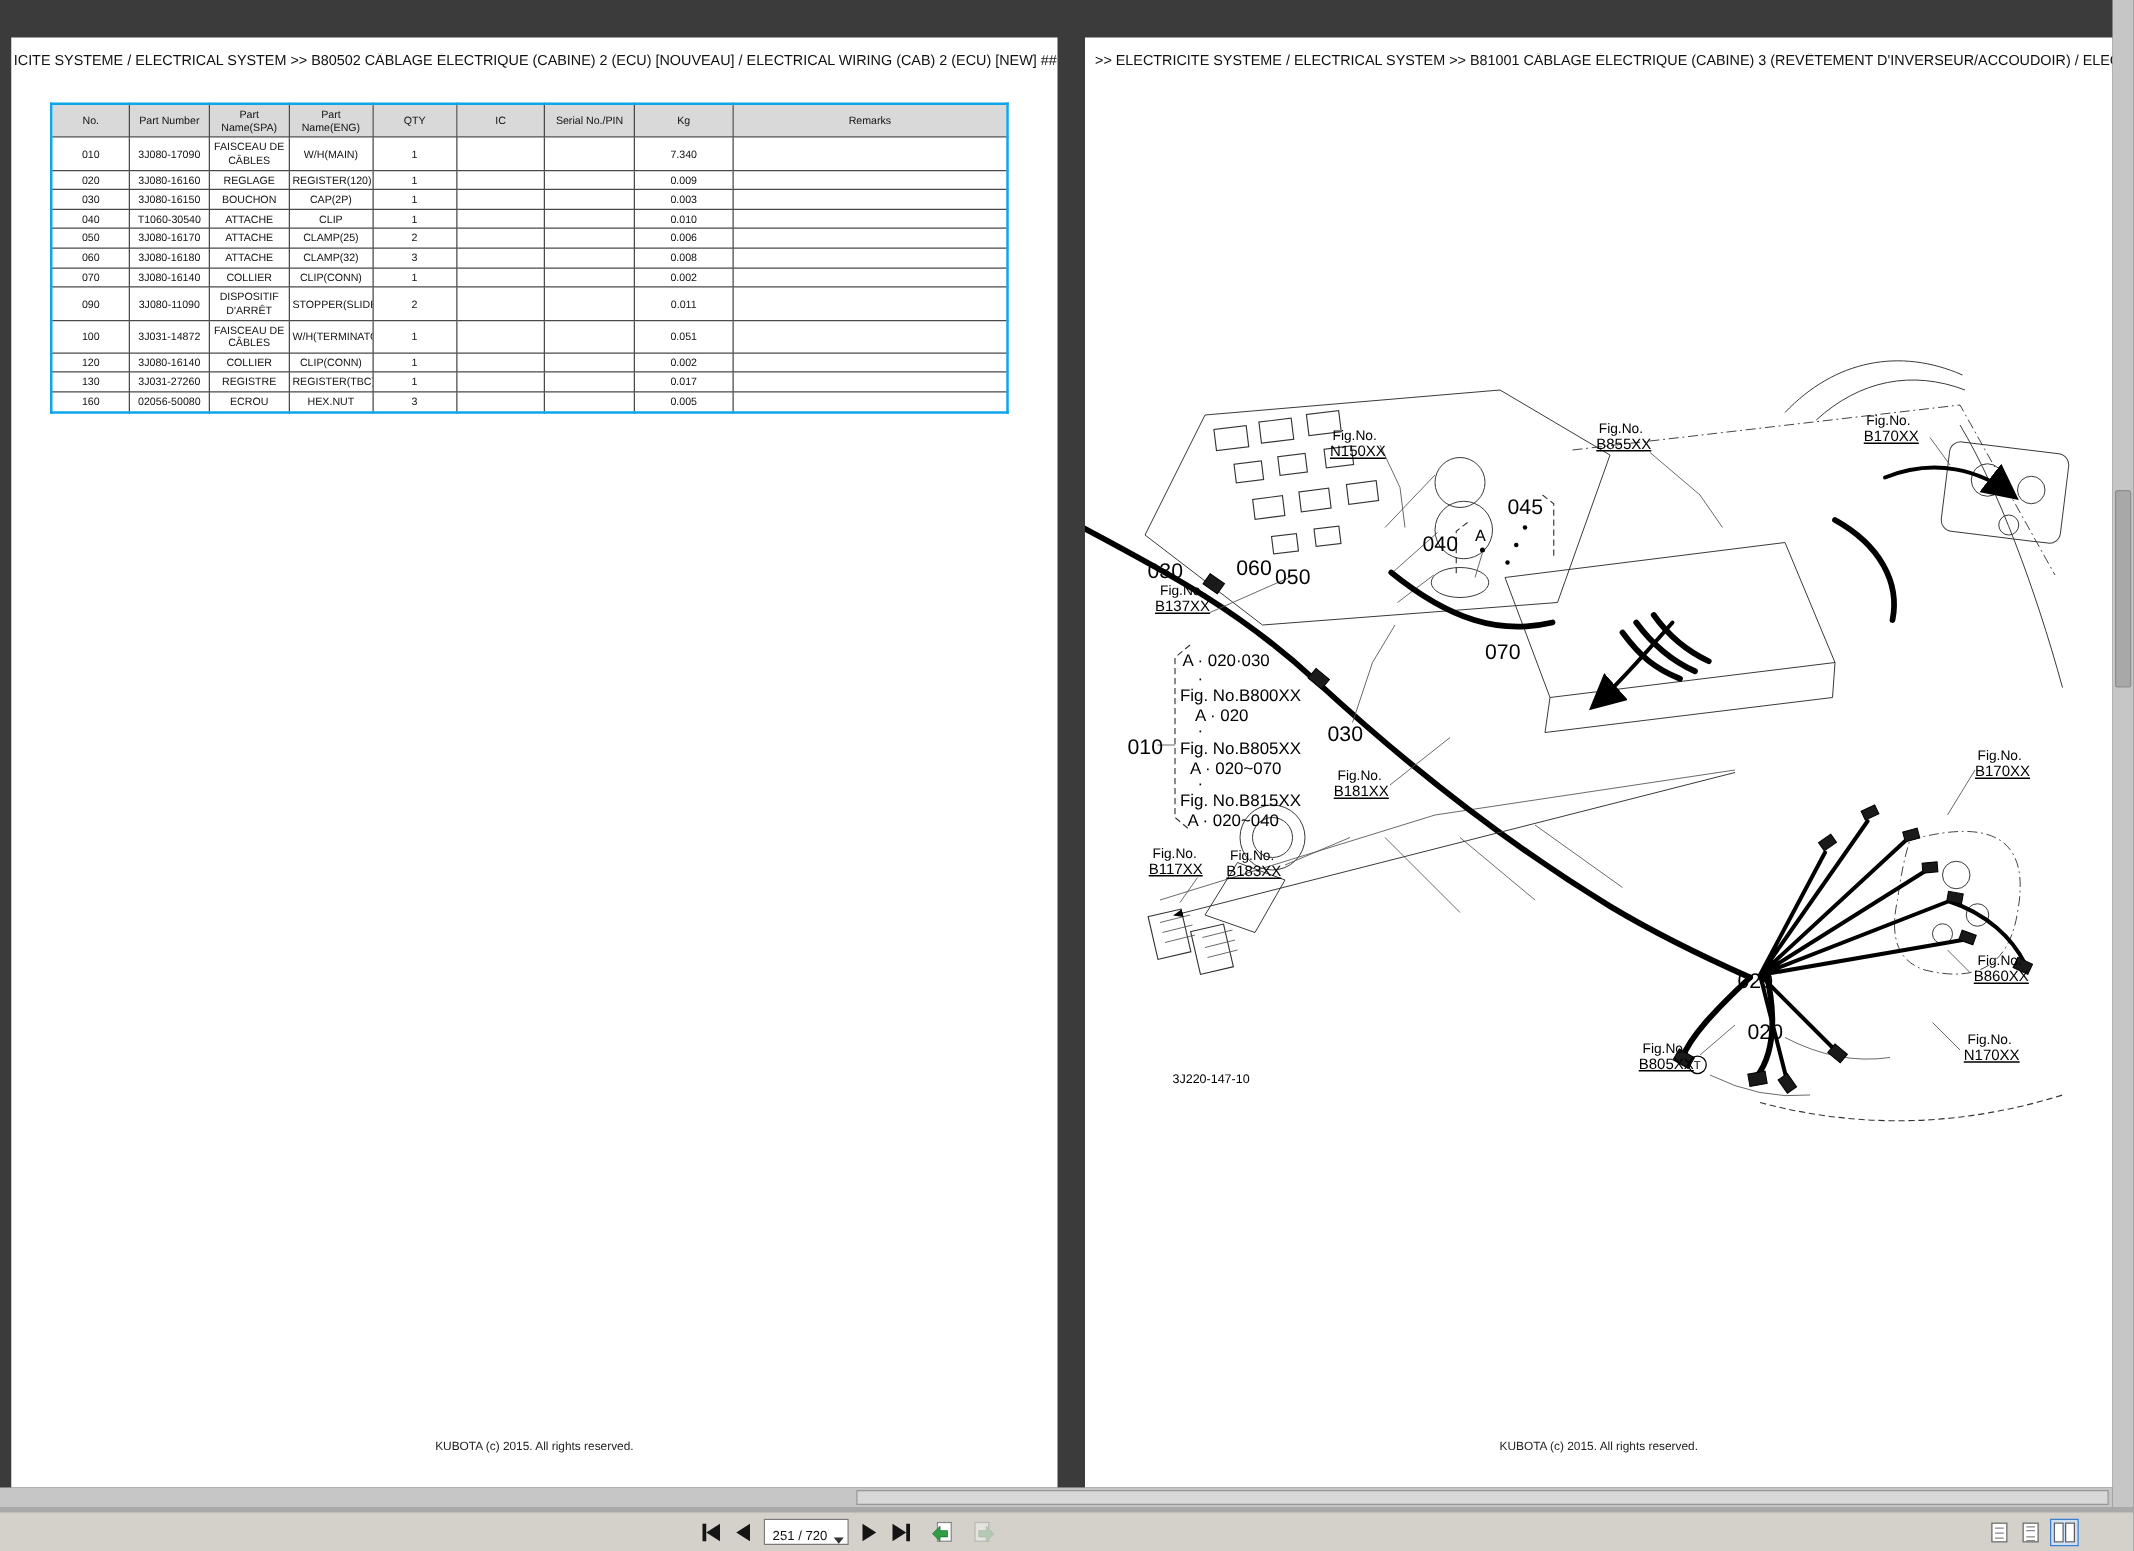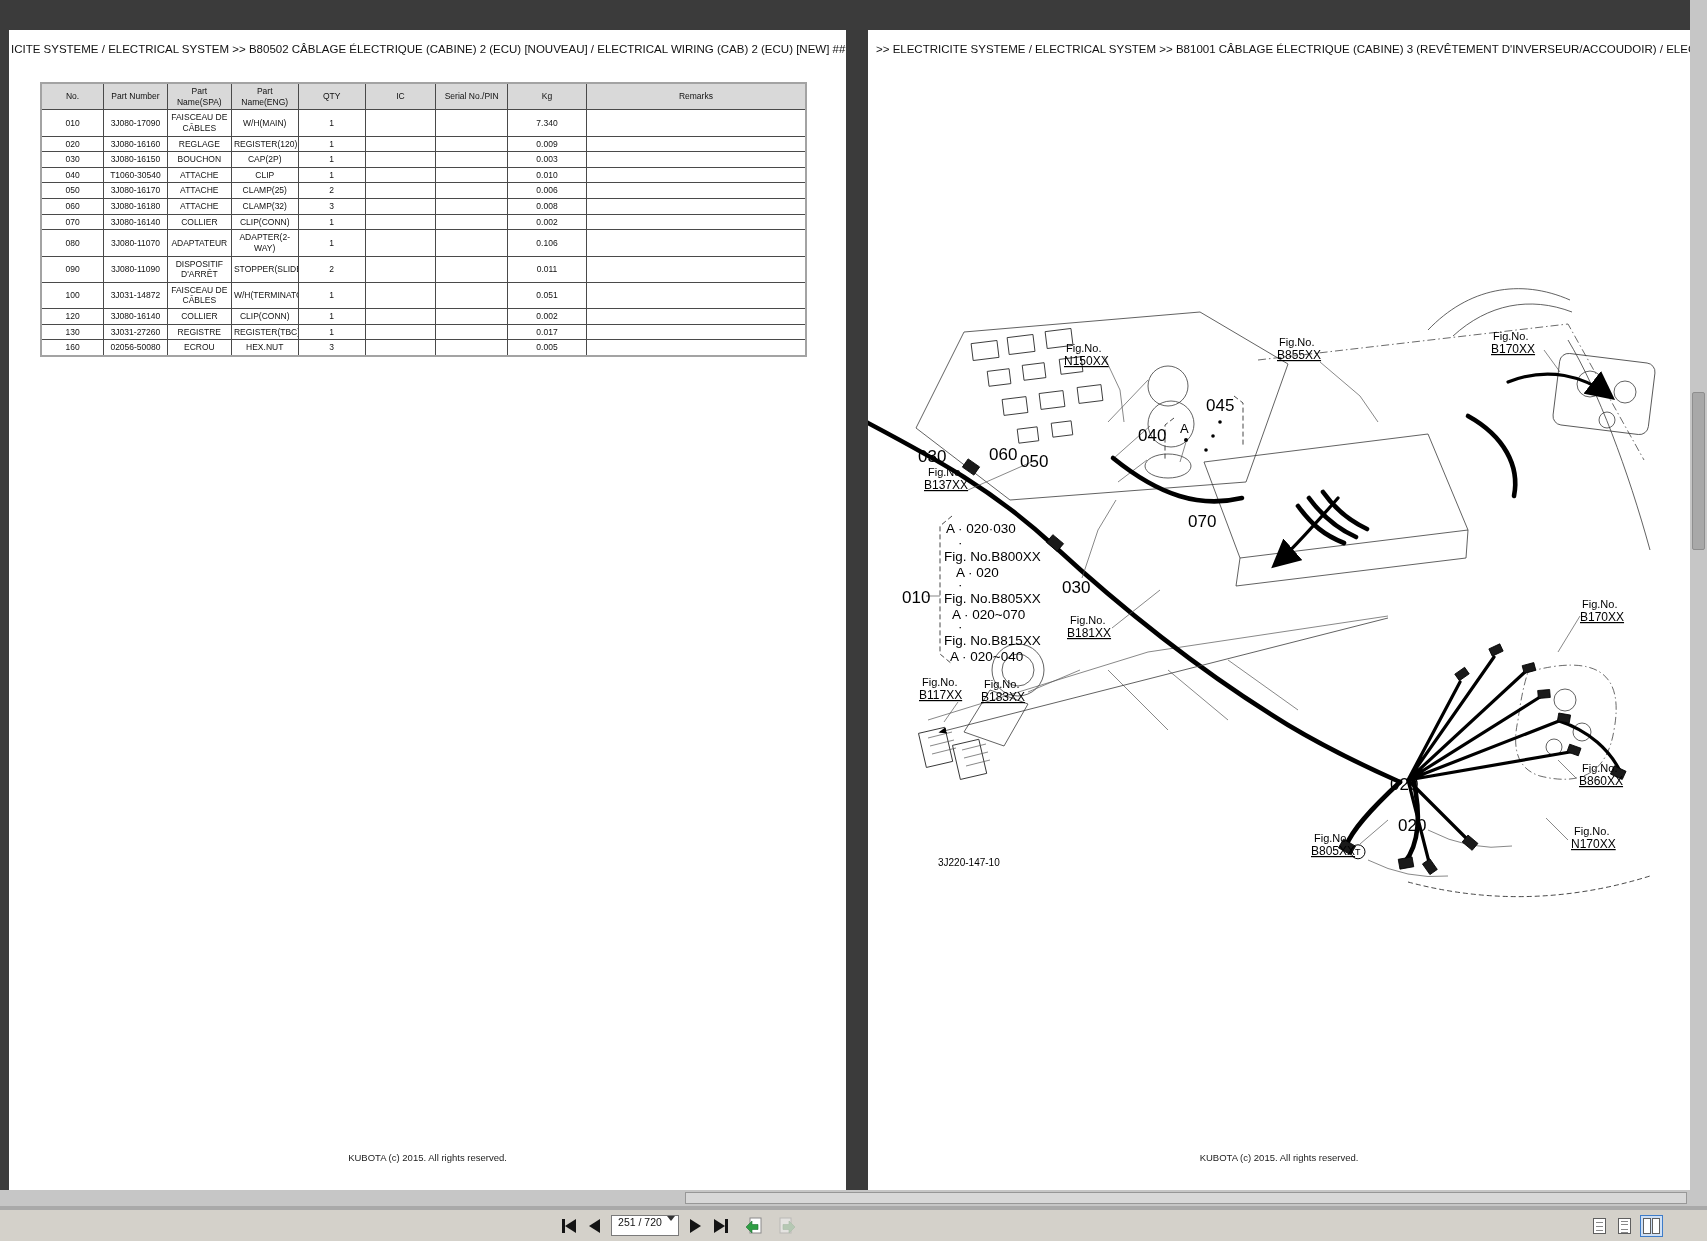--- a/index.html
+++ b/index.html
@@ -14,21 +14,21 @@
   .page-footer { position:absolute; top:1122px; left:0; right:0;
     text-align:center; font-size:9.5px; color:#222; }
 
   
   #parts-table { position:absolute; left:31px; top:52px; width:767px;
     border-collapse:collapse; table-layout:fixed; }
   #parts-table th, #parts-table td { border:1px solid #4a4a4a; font-weight:normal;
     font-size:8.5px; color:#111; text-align:center; vertical-align:middle;
     padding:2px 2px; line-height:1.25; overflow:hidden; }
   #parts-table th { background:#d9d9d9; height:17px; }
-  #parts-table { border:2px solid #a3a3a3; }
+  #parts-table { border:2px solid #0ea5e9; }
 
   
   #diagram-svg { position:absolute; left:0; top:0; width:822px; height:1160px; }
   .thin  { fill:none; stroke:#3a3a3a; stroke-width:0.8px; }
   .thin2 { fill:none; stroke:#555;    stroke-width:0.7px; }
   .thick { fill:none; stroke:#000;    stroke-width:4.6px; stroke-linecap:round; }
   .thick3{ fill:none; stroke:#000;    stroke-width:3.2px; stroke-linecap:round; }
   .dash  { fill:none; stroke:#333; stroke-width:0.9px; stroke-dasharray:5 3; }
   .dashdot { fill:none; stroke:#444; stroke-width:0.8px; stroke-dasharray:8 3 1.5 3; }
   .conn { fill:#fff; stroke:#333; stroke-width:0.9px; }
@@ -48,21 +48,21 @@
     background:#d4d1ca; border-top:4px solid #a9a9a9; }
   #nav-cluster { position:absolute; left:560px; top:0; height:31px;
     display:flex; align-items:center; gap:9px; }
   .tb-btn { display:flex; align-items:center; justify-content:center;
     height:24px; padding:0 2px; cursor:pointer; }
   .tri-l { width:0; height:0; border-top:7px solid transparent;
     border-bottom:7px solid transparent; border-right:11px solid #141414; }
   .tri-r { width:0; height:0; border-top:7px solid transparent;
     border-bottom:7px solid transparent; border-left:11px solid #141414; }
   .stopbar { width:3px; height:14px; background:#141414; }
-  #page-box { display:flex; align-items:flex-start; background:#fff;
+  #page-box { display:flex; align-items:flex-end; background:#fff;
     border:1px solid #7a7a7a; width:68px; height:21px; padding:0 3px; }
   #page-box input { flex:1; border:none; outline:none; width:46px;
     font-size:10.5px; text-align:center; font-family:"Liberation Sans",sans-serif; color:#111; background:transparent; }
   .drop-arrow { width:0; height:0; border-left:4px solid transparent;
     border-right:4px solid transparent; border-top:5px solid #333; margin-left:2px; }
   .view-icon { width:19px; height:20px; }
   #layout-cluster { position:absolute; right:44px; top:0; height:31px;
     display:flex; align-items:center; gap:6px; }
   .layout-btn { padding:2px; border:1px solid transparent; cursor:pointer; }
   .layout-btn.active { border:1px solid #3d7cc9; background:#cfe0f5; }
@@ -170,31 +170,20 @@
         </tr>
         <tr>
           <td>070</td>
           <td>3J080-16140</td>
           <td>COLLIER</td>
           <td>CLIP(CONN)</td>
           <td>1</td>
           <td></td>
           <td></td>
           <td>0.002</td>
-          <td></td>
-        </tr>
-        <tr>
-          <td>080</td>
-          <td>3J080-11070</td>
-          <td>ADAPTATEUR</td>
-          <td>ADAPTER(2-WAY)</td>
-          <td>1</td>
-          <td></td>
-          <td></td>
-          <td>0.106</td>
           <td></td>
         </tr>
         <tr>
           <td>090</td>
           <td>3J080-11090</td>
           <td>DISPOSITIF D'ARRÊT</td>
           <td>STOPPER(SLIDE)</td>
           <td>2</td>
           <td></td>
           <td></td>

